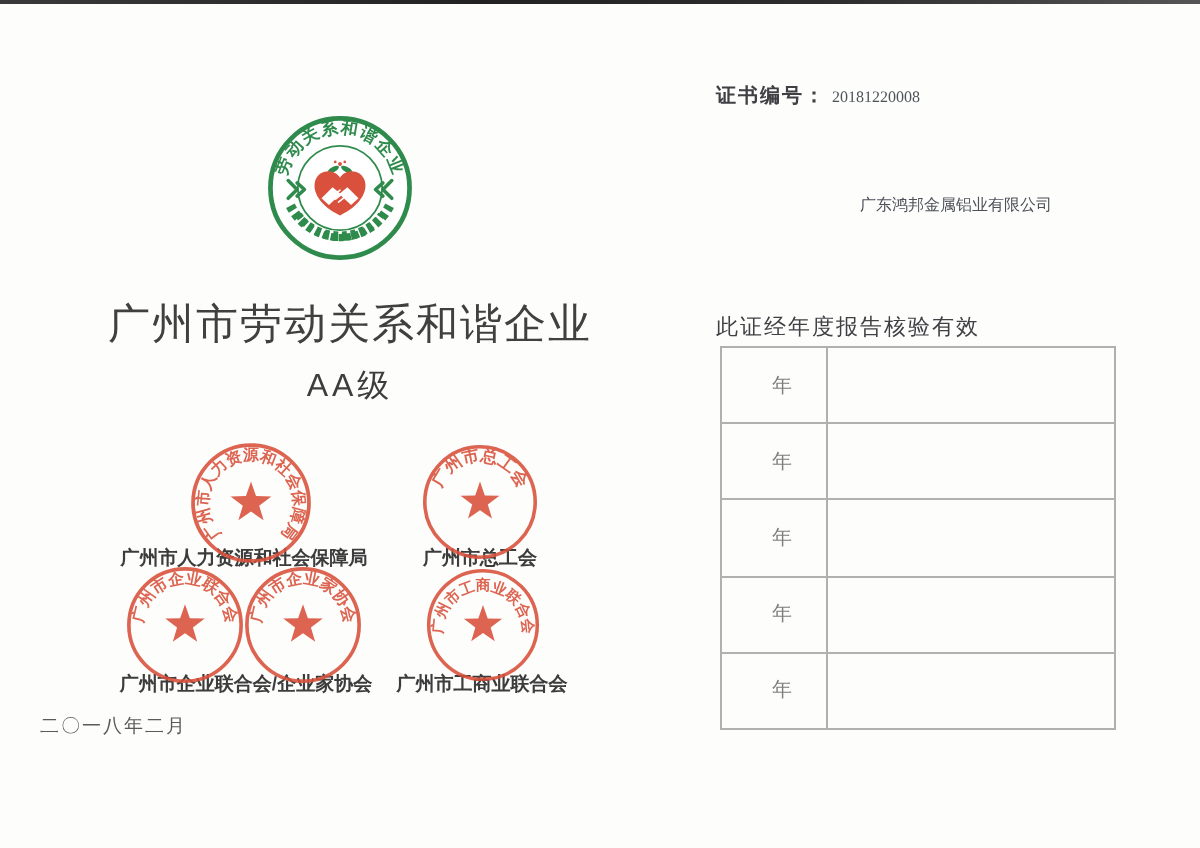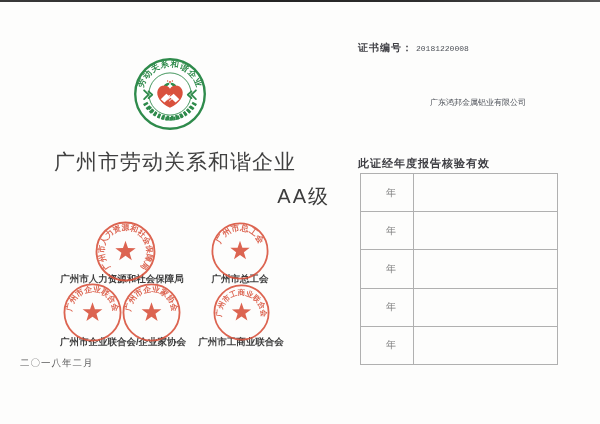--- a/index.html
+++ b/index.html
@@ -15,36 +15,36 @@
   .emblem .inner-ring{fill:none;stroke:#2f8b4c;stroke-width:1.2;}
   .emblem .arc-text{fill:#2f8b4c;font-weight:bold;font-size:11.5px;letter-spacing:1px;}
   .emblem .wreath{fill:none;stroke:#2f8b4c;}
   .emblem .chev{fill:none;stroke:#2f8b4c;stroke-width:2.4;stroke-linecap:round;stroke-linejoin:round;}
   .emblem .apple{fill:#d9513d;}
   .emblem .leaf{fill:#2f8b4c;}
   .emblem .hand{fill:#ffffff;}
   .emblem .finger{stroke:#ffffff;stroke-width:1.1;fill:none;stroke-linecap:round;}
   .cert-title{position:absolute;left:20px;top:148px;width:310px;text-align:center;
     font-size:21px;letter-spacing:1px;color:#404040;font-weight:500;}
-  .cert-grade{position:absolute;left:20px;top:183px;width:310px;text-align:right;
-    font-size:20px;letter-spacing:2px;color:#3d3d3d;font-weight:500;}
+  .cert-grade{position:absolute;left:20px;top:183px;width:310px;text-align:center;
+    font-size:16px;letter-spacing:2px;color:#3d3d3d;font-weight:500;}
   .stamp{position:absolute;opacity:0.88;}
   .stamp .stamp-ring{fill:none;stroke:#d8503a;stroke-width:3;}
   .stamp .stamp-star{fill:#d8503a;}
   .stamp .stamp-text{fill:#d8503a;font-weight:bold;}
   .stamp-label{position:absolute;transform:translateX(-50%);white-space:nowrap;
     font-size:9.5px;font-weight:bold;color:#3c3c3c;letter-spacing:0px;}
   .cert-date{position:absolute;left:20px;top:357px;width:310px;text-align:left;
     font-size:9.5px;letter-spacing:1px;color:#5a5a5a;}
   
   .field-label{position:absolute;font-size:10px;font-weight:bold;color:#3f3f44;
     letter-spacing:1px;white-space:nowrap;}
   .field-value{position:absolute;font-size:8px;color:#4d5158;white-space:nowrap;
-    font-family:Liberation Mono, monospace;}
-  .validity-note{position:absolute;left:358px;top:156px;font-size:11px;font-weight:bold;
+    font-family:Liberation Serif, serif;}
+  .validity-note{position:absolute;left:358px;top:156px;font-size:11px;font-weight:normal;
     color:#3f3f44;letter-spacing:1px;white-space:nowrap;}
   .year-table{position:absolute;left:360px;top:173px;width:198px;height:192px;
     border:1px solid #b0b0b0;box-sizing:border-box;display:flex;flex-direction:column;}
   .year-row{flex:1;display:flex;border-bottom:1px solid #b0b0b0;}
   .year-row:last-child{border-bottom:none;}
   .year-cell-label{width:53px;border-right:1px solid #b0b0b0;display:flex;
     align-items:center;justify-content:center;font-size:10px;color:#7d7d7d;
     padding-left:8px;box-sizing:border-box;}
   .year-cell-blank{flex:1;}
 </style>

